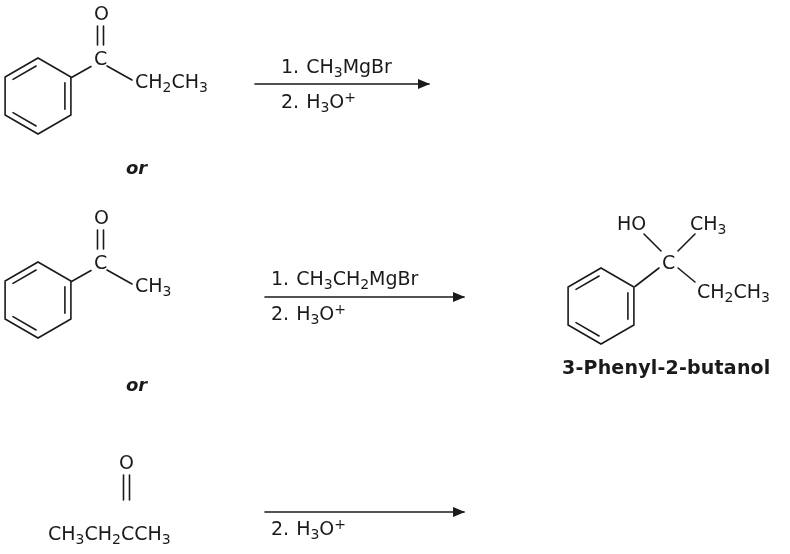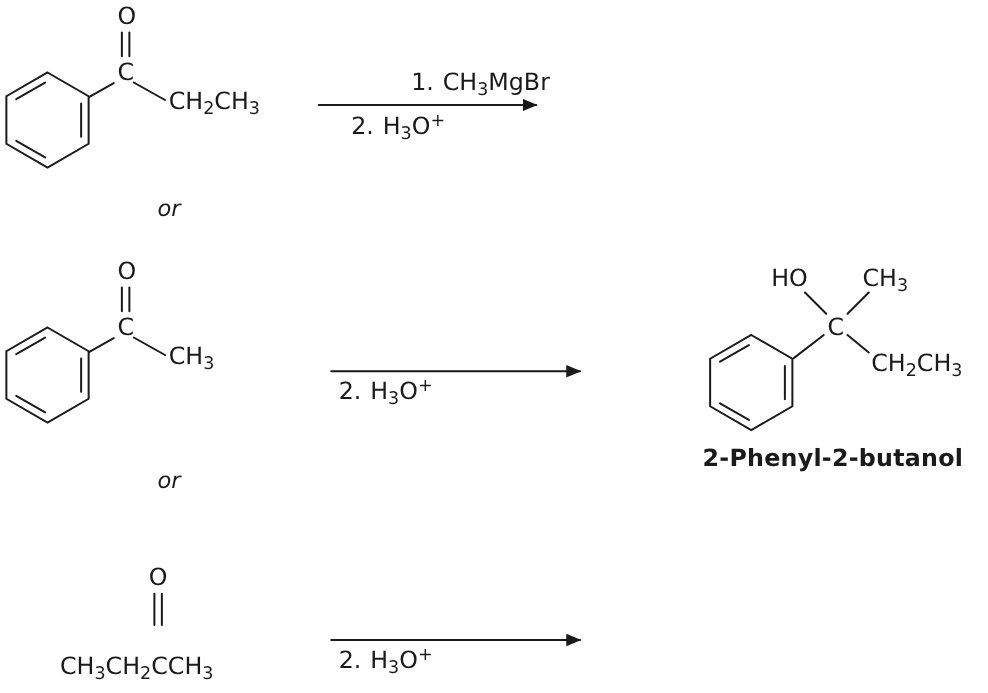--- a/index.html
+++ b/index.html
@@ -16,21 +16,21 @@
   .bonds { position: absolute; left: 0; top: 0; }
   .lbl {
     position: absolute;
     font-size: 19px;
     line-height: 22px;
     white-space: nowrap;
     color: inherit;
   }
   .lbl sub { font-size: 14px; line-height: 0; vertical-align: -4px; }
   .lbl sup { font-size: 14px; line-height: 0; vertical-align: 6px; }
-  .or { font-style: italic; font-size: 18px; }
+  .or { font-style: italic; font-size: 18px; font-weight: bold; }
   .name { font-weight: bold; font-size: 19px; letter-spacing: 0.2px; }
   .cond .num { margin-right: 7px; }
 </style>
 </head>
 <body>
 
 <div class="scheme" style="color: rgb(26, 26, 26); background: rgb(255, 255, 255);">
 
   <svg class="bonds" width="790" height="554" viewBox="0 0 790 554" xmlns="http://www.w3.org/2000/svg" xmlns:xlink="http://www.w3.org/1999/xlink">
     <defs>
@@ -73,51 +73,54 @@
       <line x1="265" y1="512" x2="464" y2="512" marker-end="url(#ah)"></line>
     </g>
   </svg>
 
   <div>
     <span class="lbl" style="left:94px; top:2px;">O</span>
     <span class="lbl" style="left:94px; top:47px;">C</span>
     <span class="lbl" style="left:135px; top:70px;">CH<sub>2</sub>CH<sub>3</sub></span>
   </div>
 
-  <div class="lbl cond" style="left:281px; top:55px;margin-left:48px;">
+  <div class="lbl cond" style="left:281px; top:55px;">
     <span class="num">1.</span><span>CH<sub>3</sub>MgBr</span>
   </div>
   <div class="lbl cond" style="left:281px; top:90px;">
     <span class="num">2.</span><span>H<sub>3</sub>O<sup>+</sup></span>
   </div>
 
   <span class="lbl or" style="left:126px; top:157px;">or</span>
 
   <div>
     <span class="lbl" style="left:94px; top:206px;">O</span>
     <span class="lbl" style="left:94px; top:251px;">C</span>
     <span class="lbl" style="left:135px; top:274px;">CH<sub>3</sub></span>
   </div>
 
+  <div class="lbl cond" style="left:271px; top:267px;">
+    <span class="num">1.</span><span>CH<sub>3</sub>CH<sub>2</sub>MgBr</span>
+  </div>
   <div class="lbl cond" style="left:271px; top:302px;">
     <span class="num">2.</span><span>H<sub>3</sub>O<sup>+</sup></span>
   </div>
 
   <span class="lbl or" style="left:126px; top:374px;">or</span>
 
   <div>
     <span class="lbl" style="left:119px; top:451px;">O</span>
     <span class="lbl" style="left:48px; top:522px;">CH<sub>3</sub>CH<sub>2</sub>CCH<sub>3</sub></span>
   </div>
 
   <div class="lbl cond" style="left:271px; top:517px;">
     <span class="num">2.</span><span>H<sub>3</sub>O<sup>+</sup></span>
   </div>
 
   <div>
     <span class="lbl" style="left:617px; top:212px;">HO</span>
     <span class="lbl" style="left:690px; top:212px;">CH<sub>3</sub></span>
     <span class="lbl" style="left:662px; top:251px;">C</span>
     <span class="lbl" style="left:697px; top:280px;">CH<sub>2</sub>CH<sub>3</sub></span>
-    <span class="lbl name" style="left:562px; top:356px;">2-Phenyl-2-butanol</span>
+    <span class="lbl name" style="left:562px; top:356px;">3-Phenyl-2-butanol</span>
   </div>
 
 </div>
 
 </body></html>

